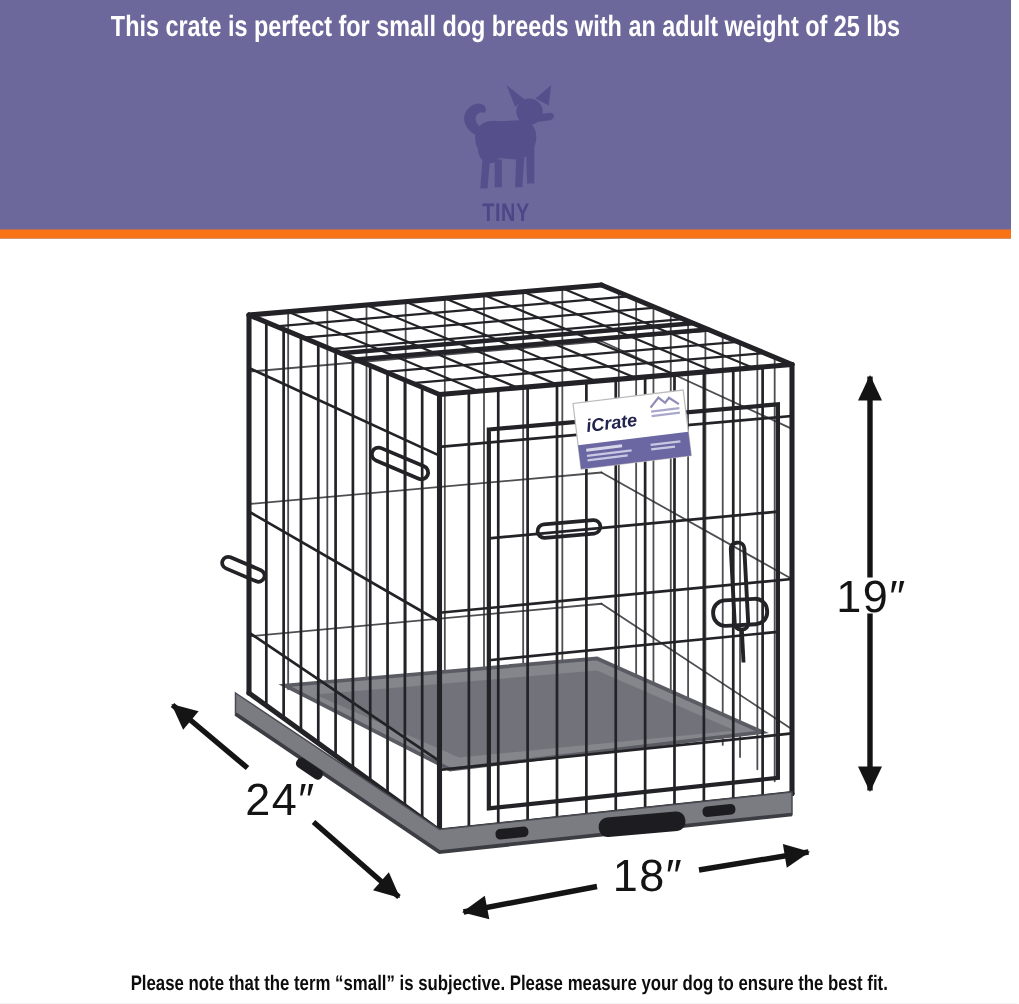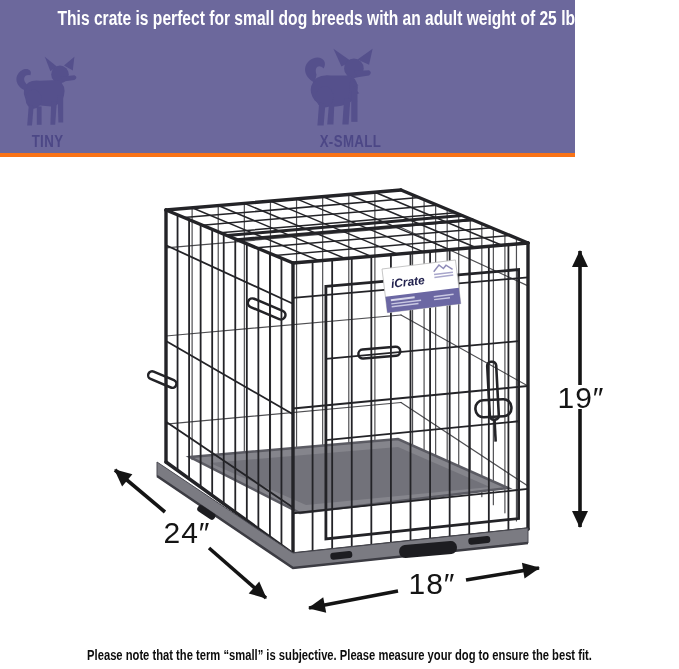--- a/index.html
+++ b/index.html
@@ -1,24 +1,24 @@
 <!DOCTYPE html>
 <html><head>
 <meta charset="utf-8">
 <style>
   html,body{margin:0;padding:0;background:#e9e9e9;}
   .stage{position:relative;width:679px;height:669px;background:#ffffff;overflow:hidden;
          font-family:"Liberation Sans",sans-serif;}
   
-  .banner{position:absolute;top:0;left:0;width:575px;height:153px;background:#6C689C;
-          border-bottom:4px solid #f97316;}
+  .banner{position:absolute;top:0;left:0;width:674px;height:153px;background:#6C689C;
+          border-bottom:6px solid #f97316;}
   .headline{color:#ffffff;font-size:19.5px;font-weight:700;text-align:center;padding-top:7px;
             white-space:nowrap;transform:scaleX(.8);transform-origin:50% 0;}
   .size-row{position:absolute;left:0;right:0;bottom:1px;display:flex;height:122px;}
-  .size-col{flex:1;display:flex;flex-direction:column;justify-content:flex-end;}
+  .size-col{flex:1;display:flex;flex-direction:column;align-items:center;justify-content:flex-end;}
   .dog{fill:#55508C;}
   .size-col.active .dog{fill:#ffffff;}
   .size-label{font-weight:700;font-size:17px;color:#4C4786;letter-spacing:.5px;margin-top:3px;
               white-space:nowrap;transform:scaleX(.78);}
   .size-col.active .size-label{color:#ffffff;}
   
   #scene{position:absolute;top:157px;left:0;}
   .dim{font-size:30px;fill:#141414;letter-spacing:1px;}
   .tag-brand{font-size:12px;font-style:italic;font-weight:700;fill:#23234f;}
   
@@ -47,39 +47,20 @@
             <ellipse cx="42" cy="55" rx="10" ry="12"></ellipse>
             <path d="M36,62 L34,88 L40,88 L42,64 Z"></path>
             <path d="M46,64 L46,87 L52,87 L52,64 Z"></path>
             <path d="M64,58 L63,87 L69,87 L71,58 Z"></path>
             <path d="M72,50 L73,84 L79,84 L79,50 Z"></path>
           </g>
         </svg>
         <div class="size-label">TINY</div>
       </div>
 
-      <div class="size-col">
-        <svg width="98" height="82" viewBox="0 0 110 92">
-          <g class="dog">
-            <path d="M60,22 L51,2 L71,16 Z"></path>
-            <path d="M78,14 L95,2 L91,20 Z"></path>
-            <circle cx="74" cy="24" r="11"></circle>
-            <path d="M74,27 L91,26 Q95,28.5 91,32 L78,34 Z"></path>
-            <path d="M26,44 Q30,30 48,32 L70,32 Q80,38 78,50 Q76,62 60,66 Q40,70 30,60 Q24,52 26,44 Z"></path>
-            <path d="M70,35 L79,43 L73,45 L80,52 L73,54 L78,61 L68,58 Z"></path>
-            <path d="M30,40 C17,34 15,19 28,13 C37,9 45,16 40,24 C35,19 29,22 32,31 Z"></path>
-            <ellipse cx="41" cy="56" rx="10" ry="12"></ellipse>
-            <path d="M35,62 L33,88 L40,88 L42,64 Z"></path>
-            <path d="M46,64 L44,87 L51,87 L52,64 Z"></path>
-            <path d="M63,58 L61,87 L68,87 L70,58 Z"></path>
-            <path d="M71,50 L71,84 L78,84 L78,50 Z"></path>
-          </g>
-        </svg>
-        <div class="size-label">X-SMALL</div>
-      </div>
 
 
 
 
     </div>
   </div>
 
   <svg id="scene" width="679" height="489" viewBox="0 0 679 489">
     <defs>
       <marker id="ah" markerUnits="userSpaceOnUse" markerWidth="20" markerHeight="18" refX="17" refY="9" orient="auto">

